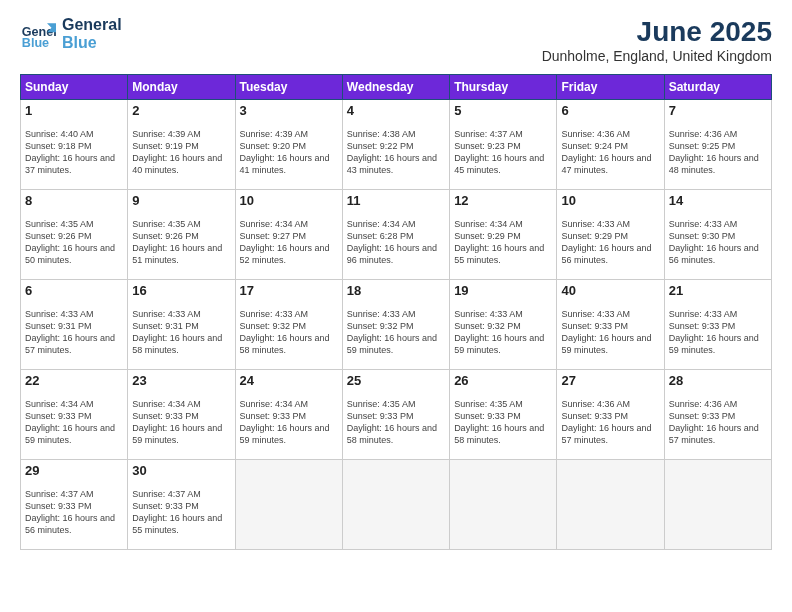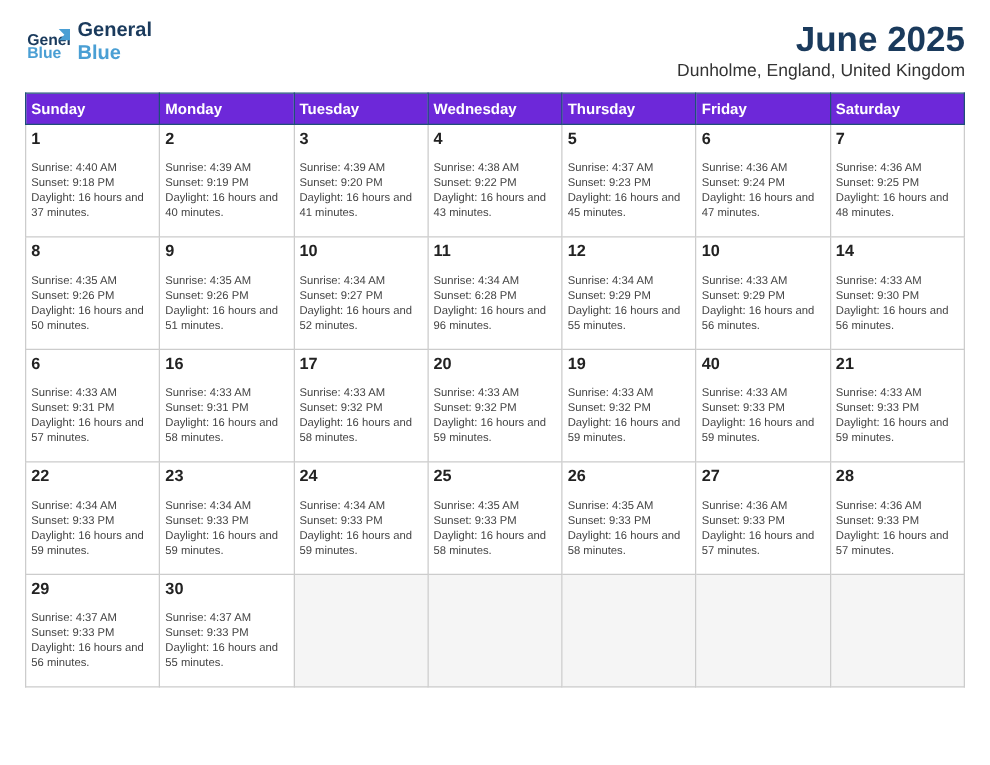--- a/index.html
+++ b/index.html
@@ -254,21 +254,21 @@
       </td>
           <td>
         <span class="day-num">17</span>
         <div class="day-info">
           <span>Sunrise: 4:33 AM</span><br>
           <span>Sunset: 9:32 PM</span><br>
           <span>Daylight: 16 hours and 58 minutes.</span>
         </div>
       </td>
           <td>
-        <span class="day-num">20</span>
+        <span class="day-num">18</span>
         <div class="day-info">
           <span>Sunrise: 4:33 AM</span><br>
           <span>Sunset: 9:32 PM</span><br>
           <span>Daylight: 16 hours and 59 minutes.</span>
         </div>
       </td>
           <td>
         <span class="day-num">19</span>
         <div class="day-info">
           <span>Sunrise: 4:33 AM</span><br>

